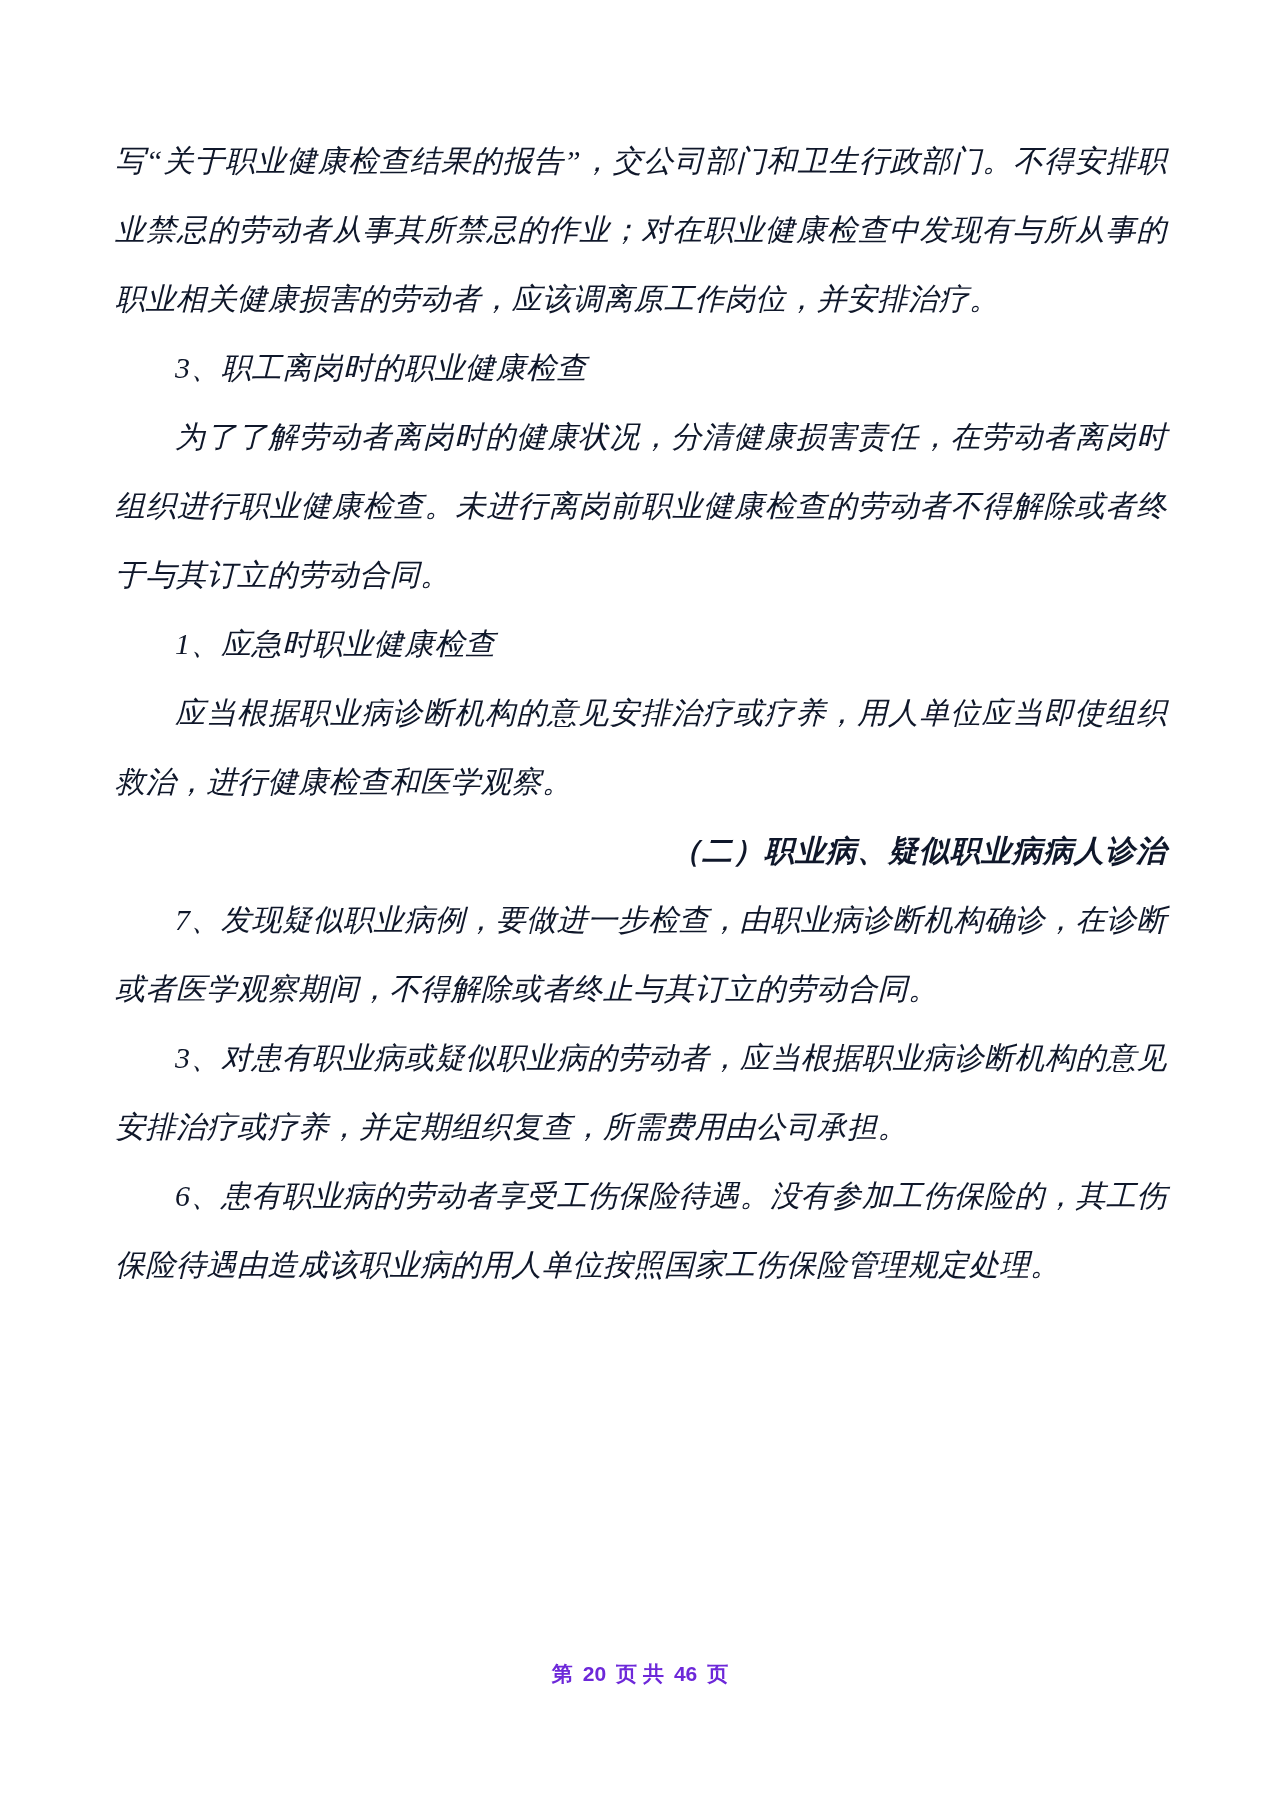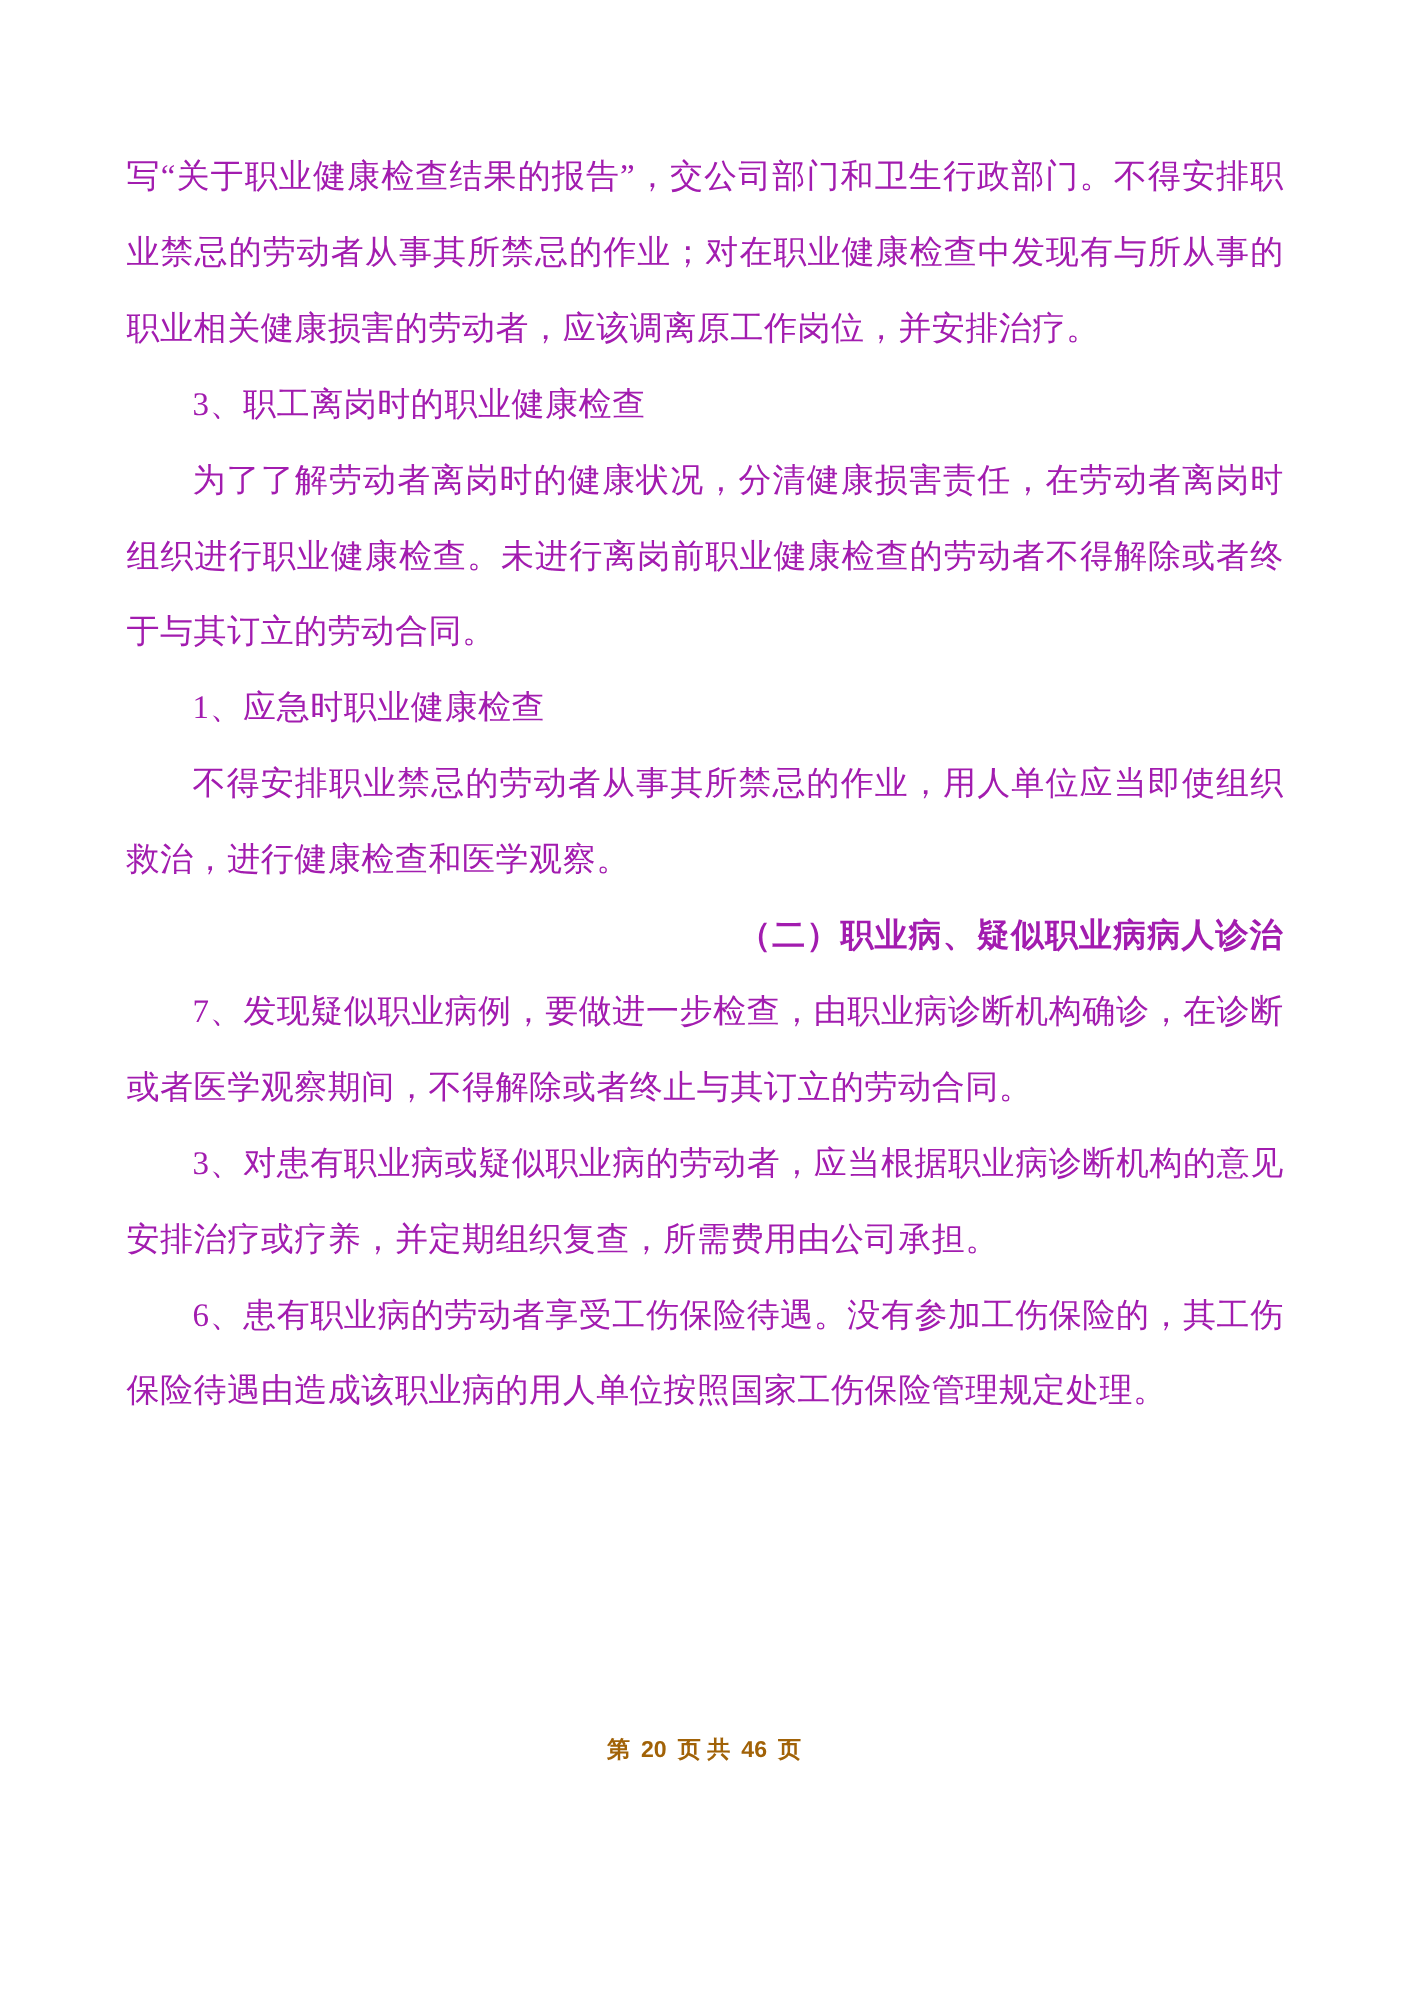--- a/index.html
+++ b/index.html
@@ -20,56 +20,57 @@
     padding: 126px 113px 0 115px;
     font-family: "Liberation Serif", "DejaVu Serif", serif;
   }
   .content p {
     margin: 0;
     font-size: 30px;
     line-height: 69px;
     text-align: justify;
     text-indent: 2em;
     letter-spacing: 0.5px;
-    color: #a21caf;
+    color: #0f172a;
+    font-style: italic;
   }
   .content p.first {
     text-indent: 0;
   }
   .content p.heading {
     font-family: "Liberation Sans", "DejaVu Sans", sans-serif;
     font-weight: bold;
     text-align: right;
     letter-spacing: 1px;
   }
   .footer {
     position: absolute;
-    top: 1576px;
+    top: 1660px;
     left: 0;
     width: 100%;
     text-align: center;
     font-family: "Liberation Sans", "DejaVu Sans", sans-serif;
     font-weight: bold;
     font-size: 21px;
-    color: #a16207;
+    color: #6d28d9;
   }
   .footer span {
     margin: 0 5px;
   }
 </style>
 </head>
 <body>
 
 <div class="page">
   <div class="content">
     <p class="first">写“关于职业健康检查结果的报告”，交公司部门和卫生行政部门。不得安排职业禁忌的劳动者从事其所禁忌的作业；对在职业健康检查中发现有与所从事的职业相关健康损害的劳动者，应该调离原工作岗位，并安排治疗。</p>
     <p>3、职工离岗时的职业健康检查</p>
     <p>为了了解劳动者离岗时的健康状况，分清健康损害责任，在劳动者离岗时组织进行职业健康检查。未进行离岗前职业健康检查的劳动者不得解除或者终于与其订立的劳动合同。</p>
     <p>1、应急时职业健康检查</p>
-    <p>不得安排职业禁忌的劳动者从事其所禁忌的作业，用人单位应当即使组织救治，进行健康检查和医学观察。</p>
+    <p>应当根据职业病诊断机构的意见安排治疗或疗养，用人单位应当即使组织救治，进行健康检查和医学观察。</p>
     <p class="heading">（二）职业病、疑似职业病病人诊治</p>
     <p>7、发现疑似职业病例，要做进一步检查，由职业病诊断机构确诊，在诊断或者医学观察期间，不得解除或者终止与其订立的劳动合同。</p>
     <p>3、对患有职业病或疑似职业病的劳动者，应当根据职业病诊断机构的意见安排治疗或疗养，并定期组织复查，所需费用由公司承担。</p>
     <p>6、患有职业病的劳动者享受工伤保险待遇。没有参加工伤保险的，其工伤保险待遇由造成该职业病的用人单位按照国家工伤保险管理规定处理。</p>
   </div>
 
   <div class="footer">
     <span>第</span><span>20</span><span>页 共</span><span>46</span><span>页</span>
   </div>
 </div>

